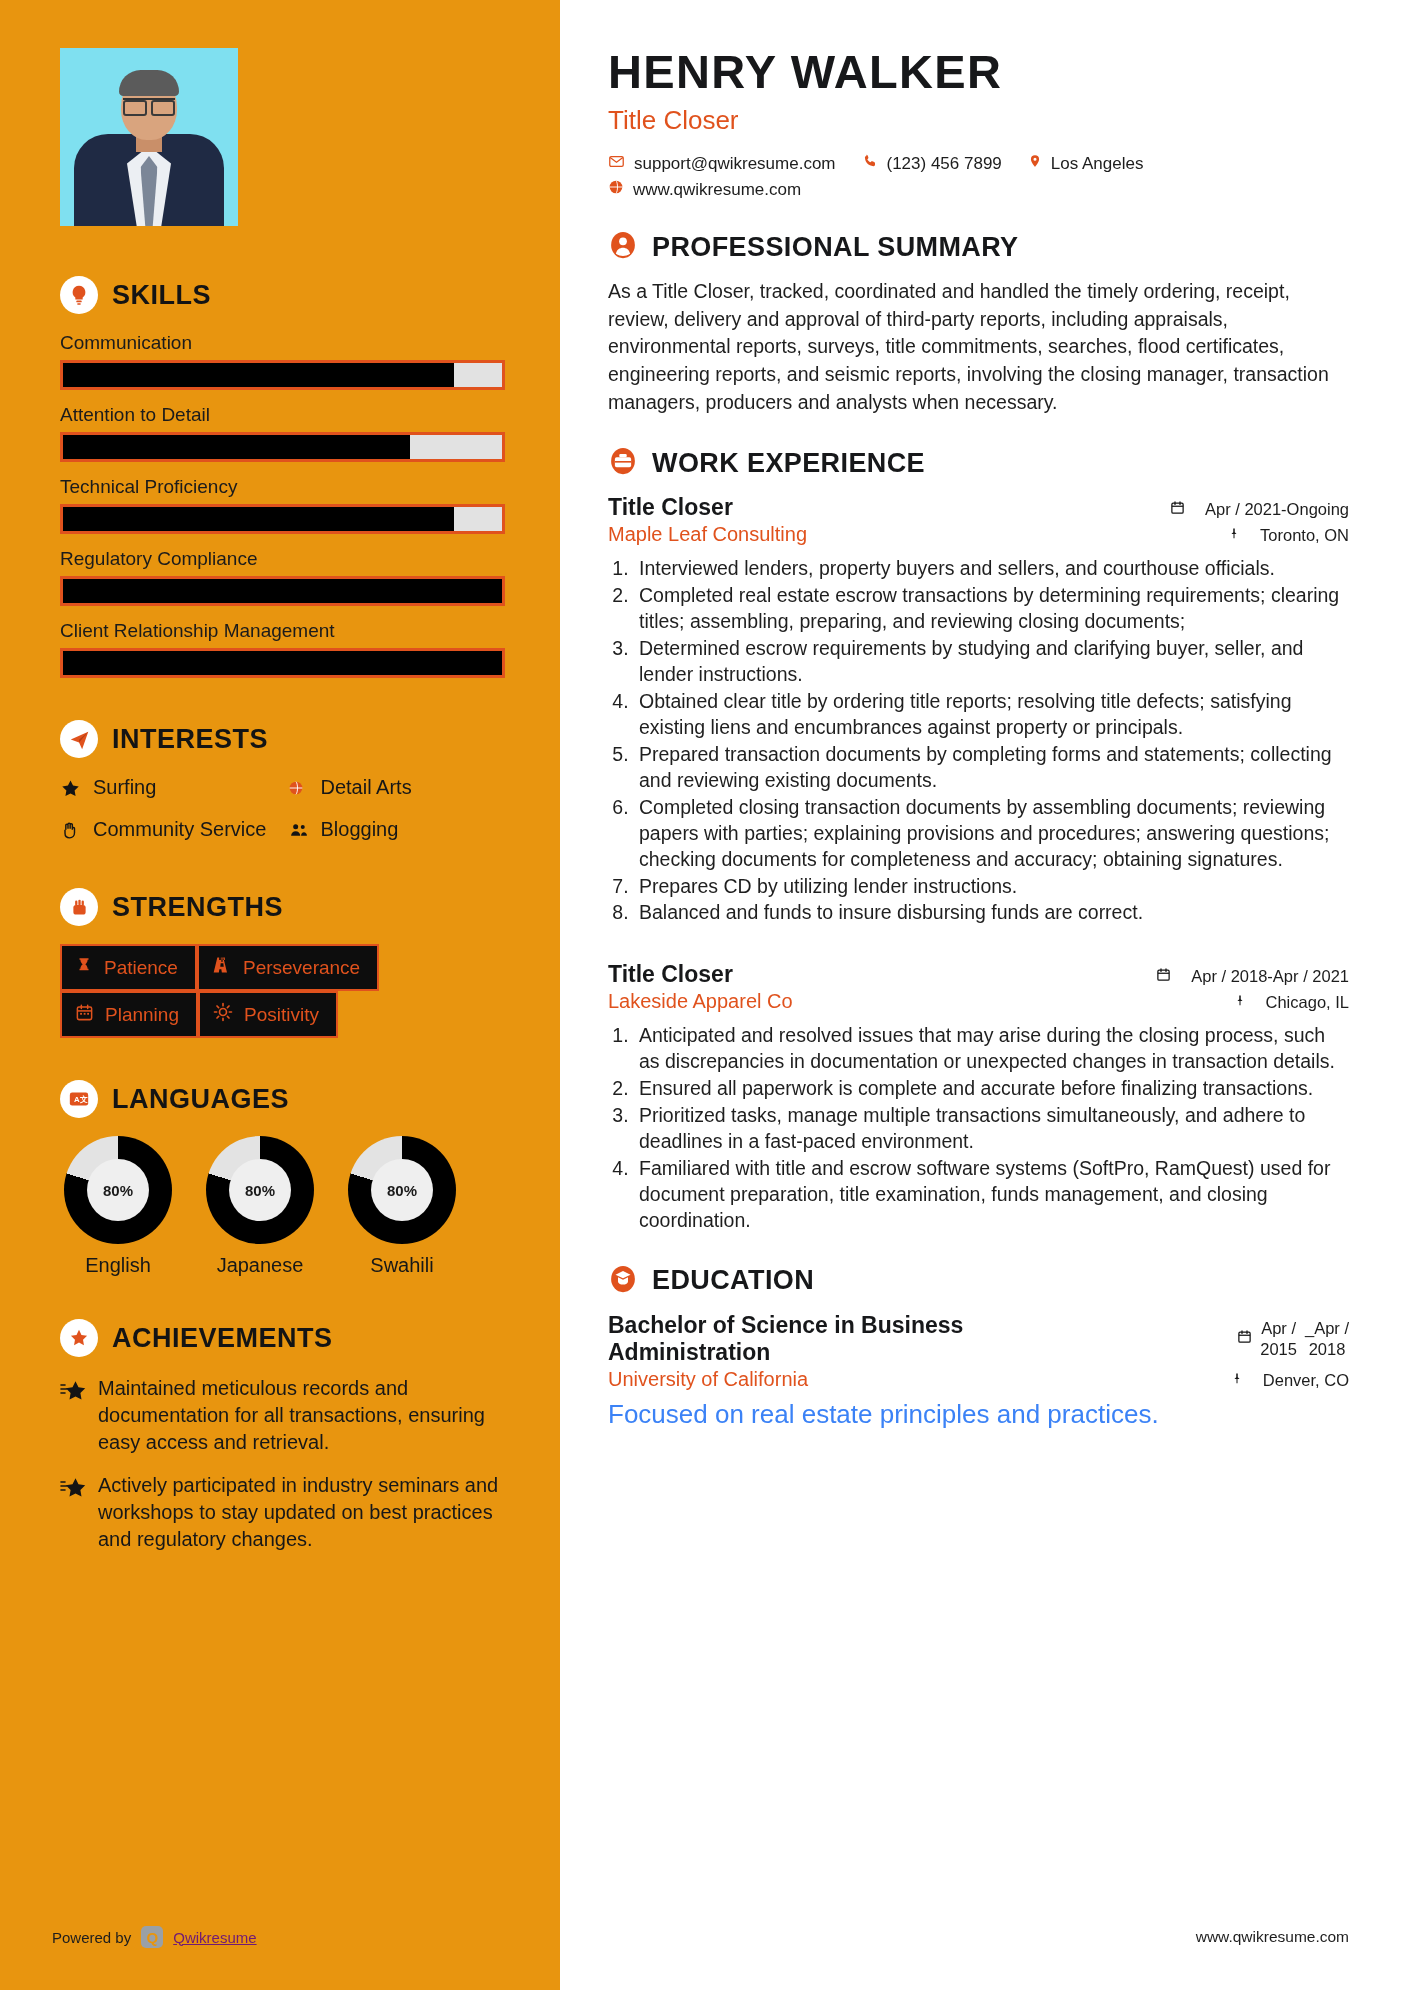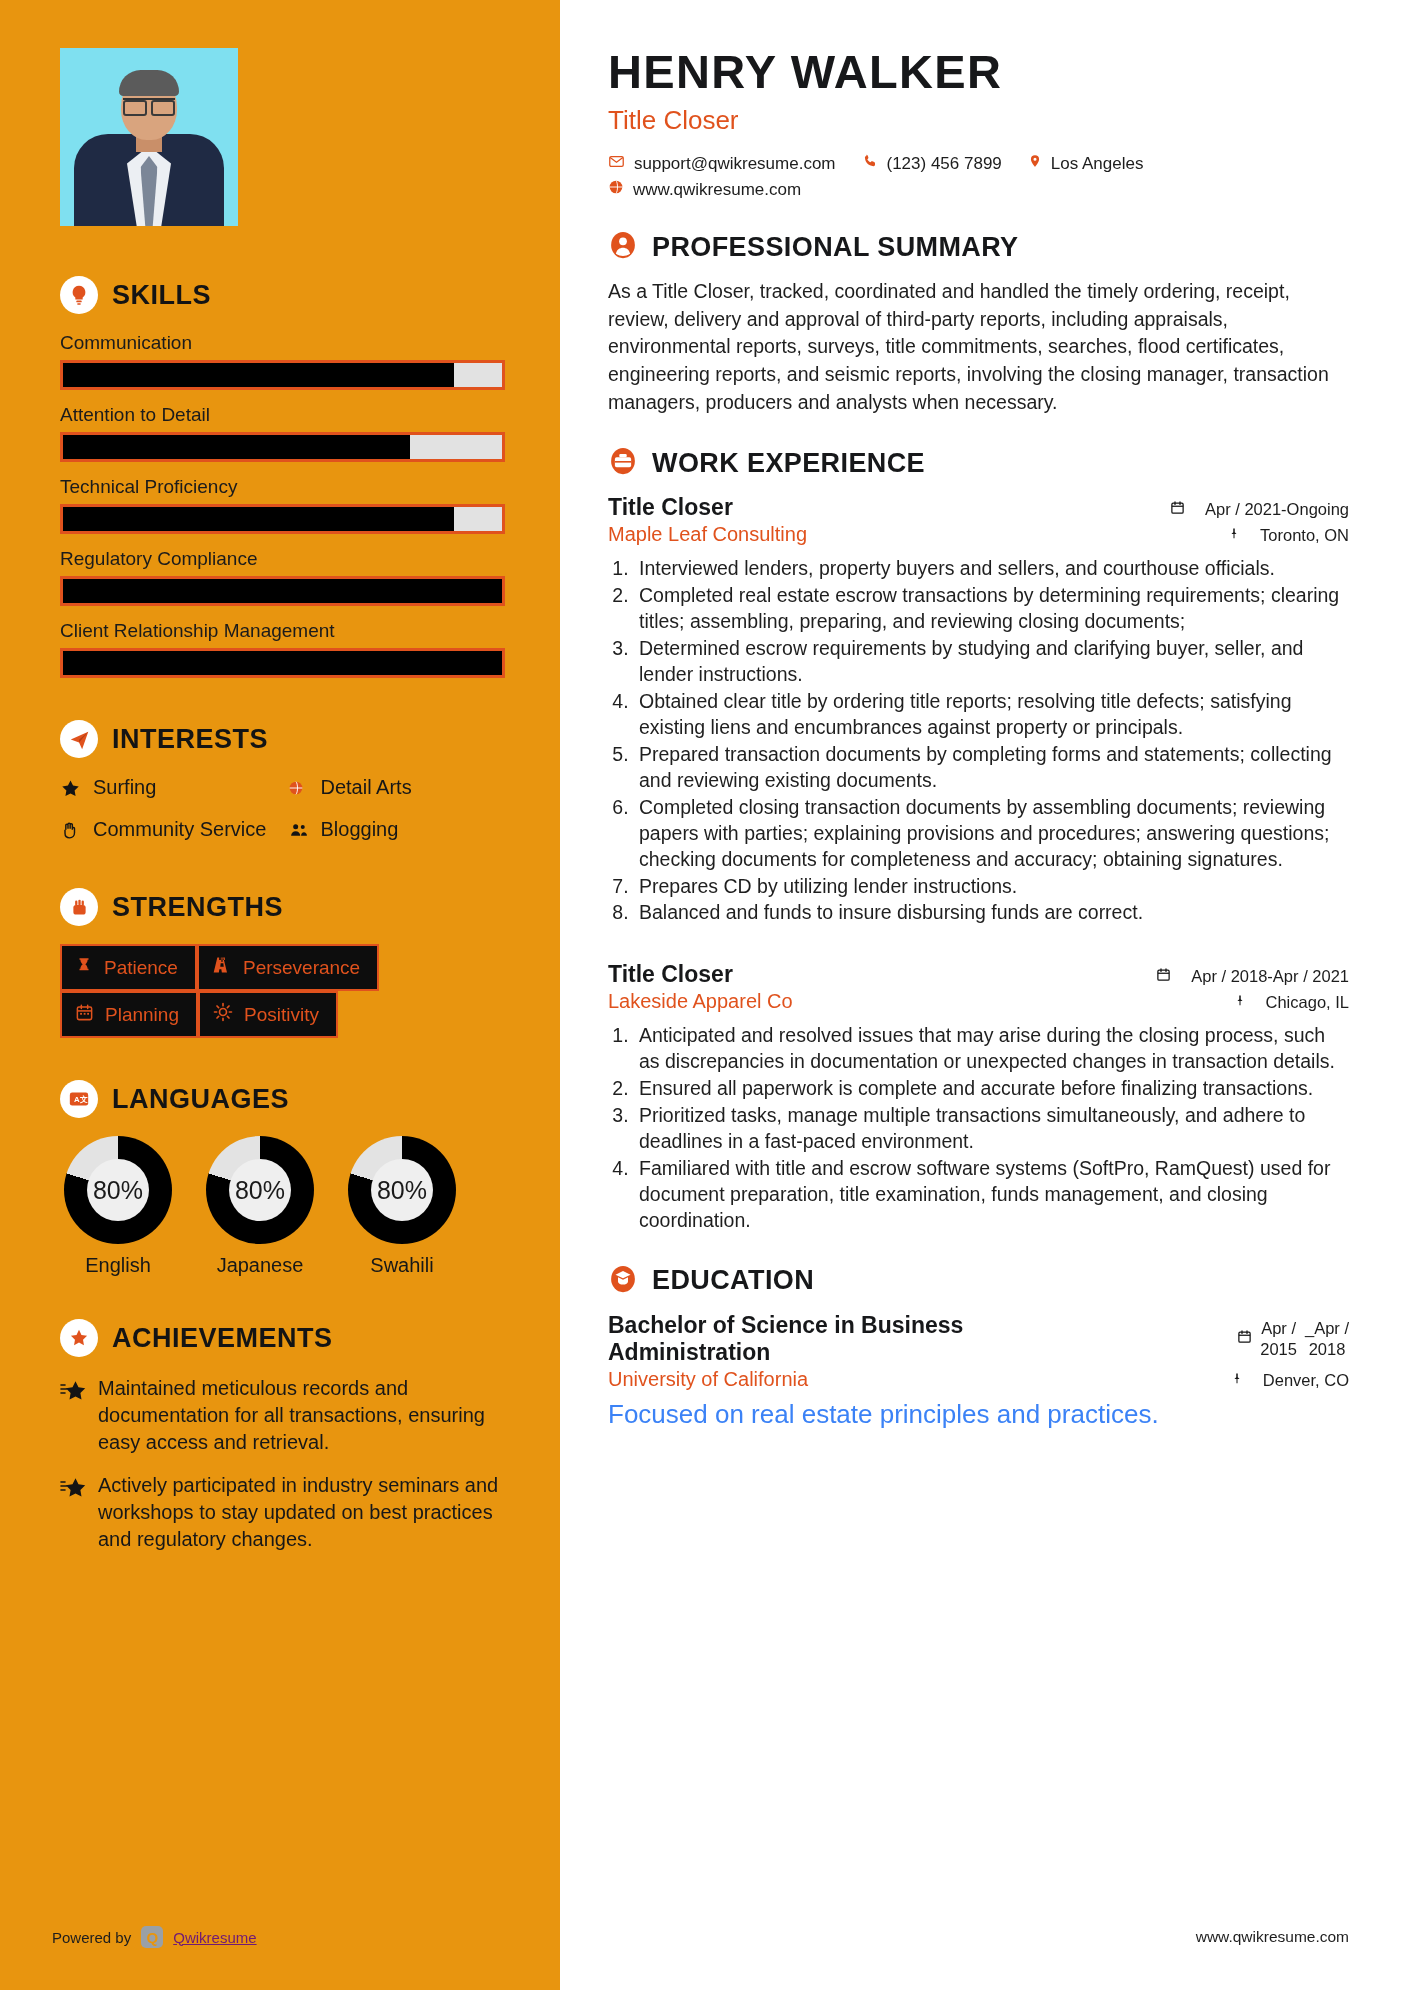--- a/index.html
+++ b/index.html
@@ -169,21 +169,21 @@
     margin: 0 auto;
     background: conic-gradient(#000 0 80%, #e3e3e3 80% 100%);
     transform: rotate(0deg);
   }
   .donut .hole {
     position: absolute; left: 50%; top: 50%;
     transform: translate(-50%,-50%);
     width: 62px; height: 62px; border-radius: 50%;
     background: #efefef;
     display: flex; align-items: center; justify-content: center;
-    font-size: 25px; font-weight: normal; color: #1a1a1a;
+    font-size: 15px; font-weight: bold; color: #1a1a1a;
   }
   .lang-name { font-size: 20px; color: #171717; margin-top: 10px; }
 
   .ach-item {
     display: flex;
     gap: 12px;
     margin-top: 16px;
     font-size: 20px;
     line-height: 1.35;
     color: #171717;

